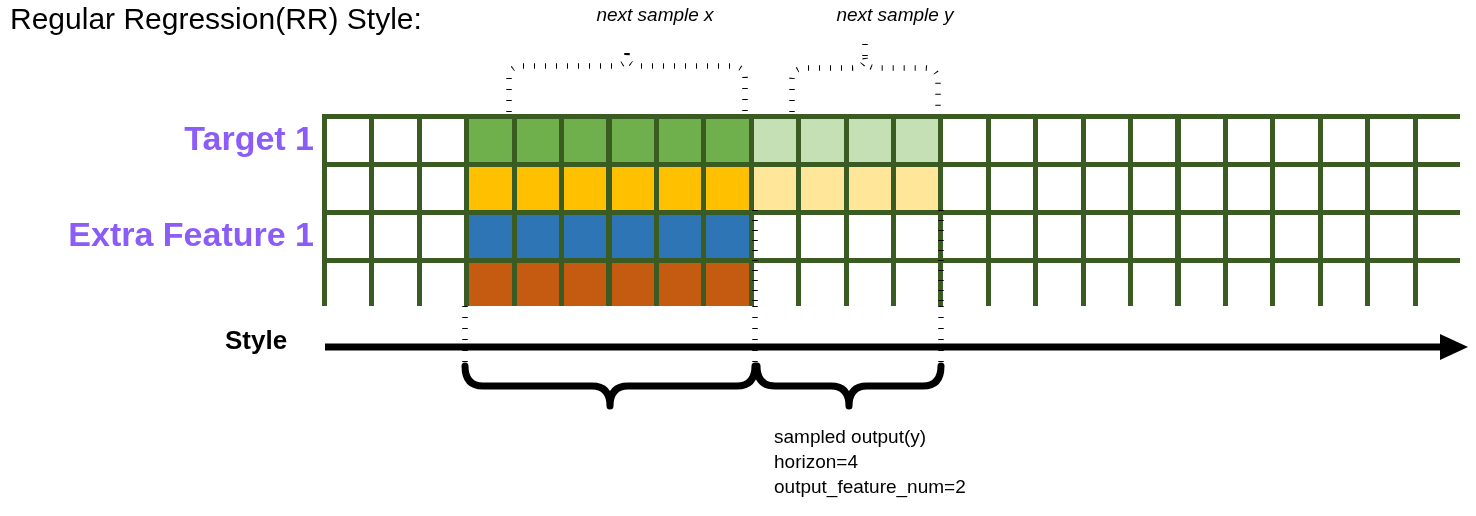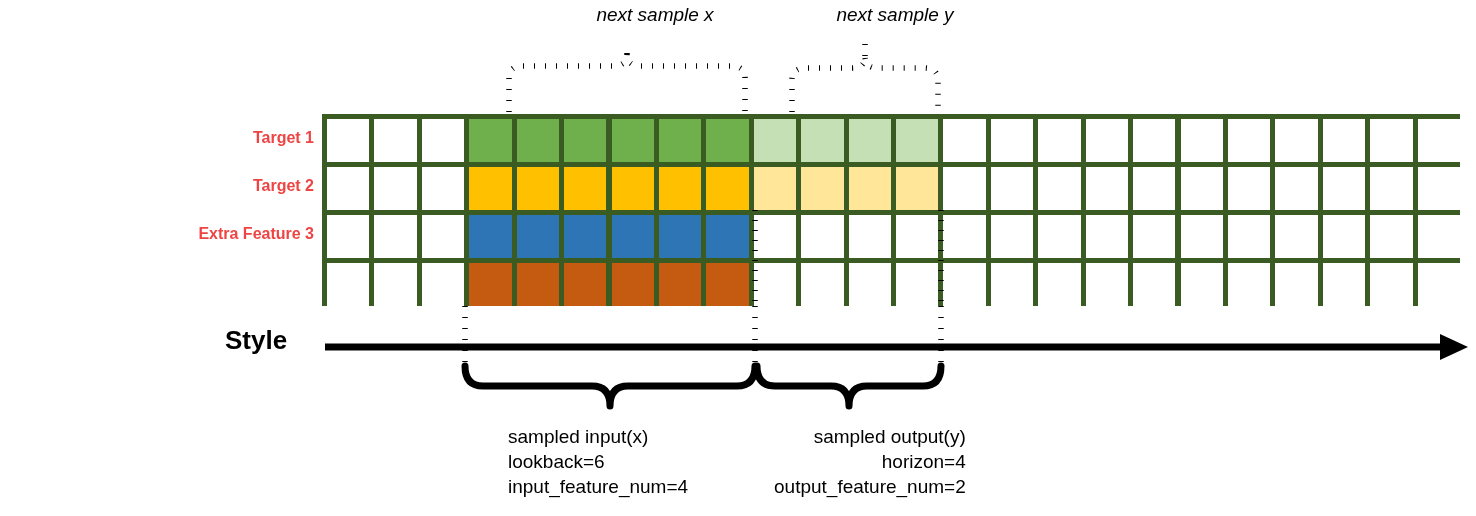--- a/index.html
+++ b/index.html
@@ -20,21 +20,21 @@
   }
 
   .brace-label {
     position:absolute;
     font-size:19px; font-style:italic; font-weight:400; color:#000;
     white-space:nowrap; text-align:center;
   }
 
   .row-label {
     position:absolute;
-    font-size:16px; font-weight:bold; color:#ef4444;
+    font-size:34px; font-weight:bold; color:#8b5cf6;
     white-space:nowrap; text-align:right;
     right:1162px;
     height:48px; line-height:48px;
   }
 
   .time-label {
     position:absolute; left:225px; top:325px;
     font-size:26px; font-weight:bold; color:#000;
     white-space:nowrap;
   }
@@ -45,27 +45,27 @@
     line-height:25px; white-space:pre;
   }
 
   svg.overlay { position:absolute; left:0; top:0; width:1476px; height:516px; pointer-events:none; }
 </style>
 </head>
 <body>
 
 <div id="stage">
 
+  <div class="page-title">Regular Regression(RR) Style:</div>
 
   <div class="brace-label" style="left:530px; top:4px; width:250px;">next sample x</div>
   <div class="brace-label" style="left:770px; top:4px; width:250px;">next sample y</div>
 
   <div class="row-label" style="top:114px;">Target 1</div>
-  <div class="row-label" style="top:162px;">Target 2</div>
-  <div class="row-label" style="top:210px;">Extra Feature 3</div>
+  <div class="row-label" style="top:210px;">Extra Feature 1</div>
 
   <div id="grid-root" style="position: absolute; left: 322px; top: 114px; width: 1138px; height: 192px; background: rgb(58, 92, 34);">
       <div style="position: absolute; left: 0px; width: 1138px; height: 48px; top: 0px;">
         <div style="position: absolute; top: 5px; height: 43px; left: 5px; width: 42.4167px; background: rgb(255, 255, 255);"></div>
         <div style="position: absolute; top: 5px; height: 43px; left: 52.4167px; width: 42.4167px; background: rgb(255, 255, 255);"></div>
         <div style="position: absolute; top: 5px; height: 43px; left: 99.8333px; width: 42.4167px; background: rgb(255, 255, 255);"></div>
         <div style="position: absolute; top: 5px; height: 43px; left: 147.25px; width: 42.4167px; background: rgb(111, 175, 76);"></div>
         <div style="position: absolute; top: 5px; height: 43px; left: 194.667px; width: 42.4167px; background: rgb(111, 175, 76);"></div>
         <div style="position: absolute; top: 5px; height: 43px; left: 242.083px; width: 42.4167px; background: rgb(111, 175, 76);"></div>
         <div style="position: absolute; top: 5px; height: 43px; left: 289.5px; width: 42.4167px; background: rgb(111, 175, 76);"></div>
@@ -162,25 +162,22 @@
         <div style="position: absolute; top: 5px; height: 43px; left: 905.917px; width: 42.4167px; background: rgb(255, 255, 255);"></div>
         <div style="position: absolute; top: 5px; height: 43px; left: 953.333px; width: 42.4167px; background: rgb(255, 255, 255);"></div>
         <div style="position: absolute; top: 5px; height: 43px; left: 1000.75px; width: 42.4167px; background: rgb(255, 255, 255);"></div>
         <div style="position: absolute; top: 5px; height: 43px; left: 1048.17px; width: 42.4167px; background: rgb(255, 255, 255);"></div>
         <div style="position: absolute; top: 5px; height: 43px; left: 1095.58px; width: 42.4167px; background: rgb(255, 255, 255);"></div>
       </div>
     </div>
 
   <div class="time-label">Style</div>
 
-  <div class="caption" style="left:508px; top:424px;"><span>sampled input(x)</span>
-<span>lookback=6</span>
-<span>input_feature_num=4</span></div>
-
-  <div class="caption" style="left:774px; top:424px;text-align:right;"><span>sampled output(y)</span>
+
+  <div class="caption" style="left:774px; top:424px;"><span>sampled output(y)</span>
 <span>horizon=4</span>
 <span>output_feature_num=2</span></div>
 
   <svg class="overlay" viewBox="0 0 1476 516" xmlns="http://www.w3.org/2000/svg">
 
     <path d="M 509,112 L 509,78 Q 509,66 523,66 L 613,66 Q 627,66 627,54 Q 627,66 641,66 L 731,66 Q 745,66 745,78 L 745,112" fill="none" stroke="#000000" stroke-width="5.5" stroke-linecap="butt" stroke-dasharray="1 10"></path>
 
     <path d="M 627,54 L 627,44" fill="none" stroke="#000" stroke-width="5.5" stroke-linecap="butt" stroke-dasharray="1 10"></path>
 
     <path d="M 792,112 L 792,80 Q 792,68 806,68 L 852,68 Q 865,68 865,56 Q 865,68 878,68 L 924,68 Q 938,68 938,80 L 938,112" fill="none" stroke="#000000" stroke-width="5.5" stroke-linecap="butt" stroke-dasharray="1 10"></path>

